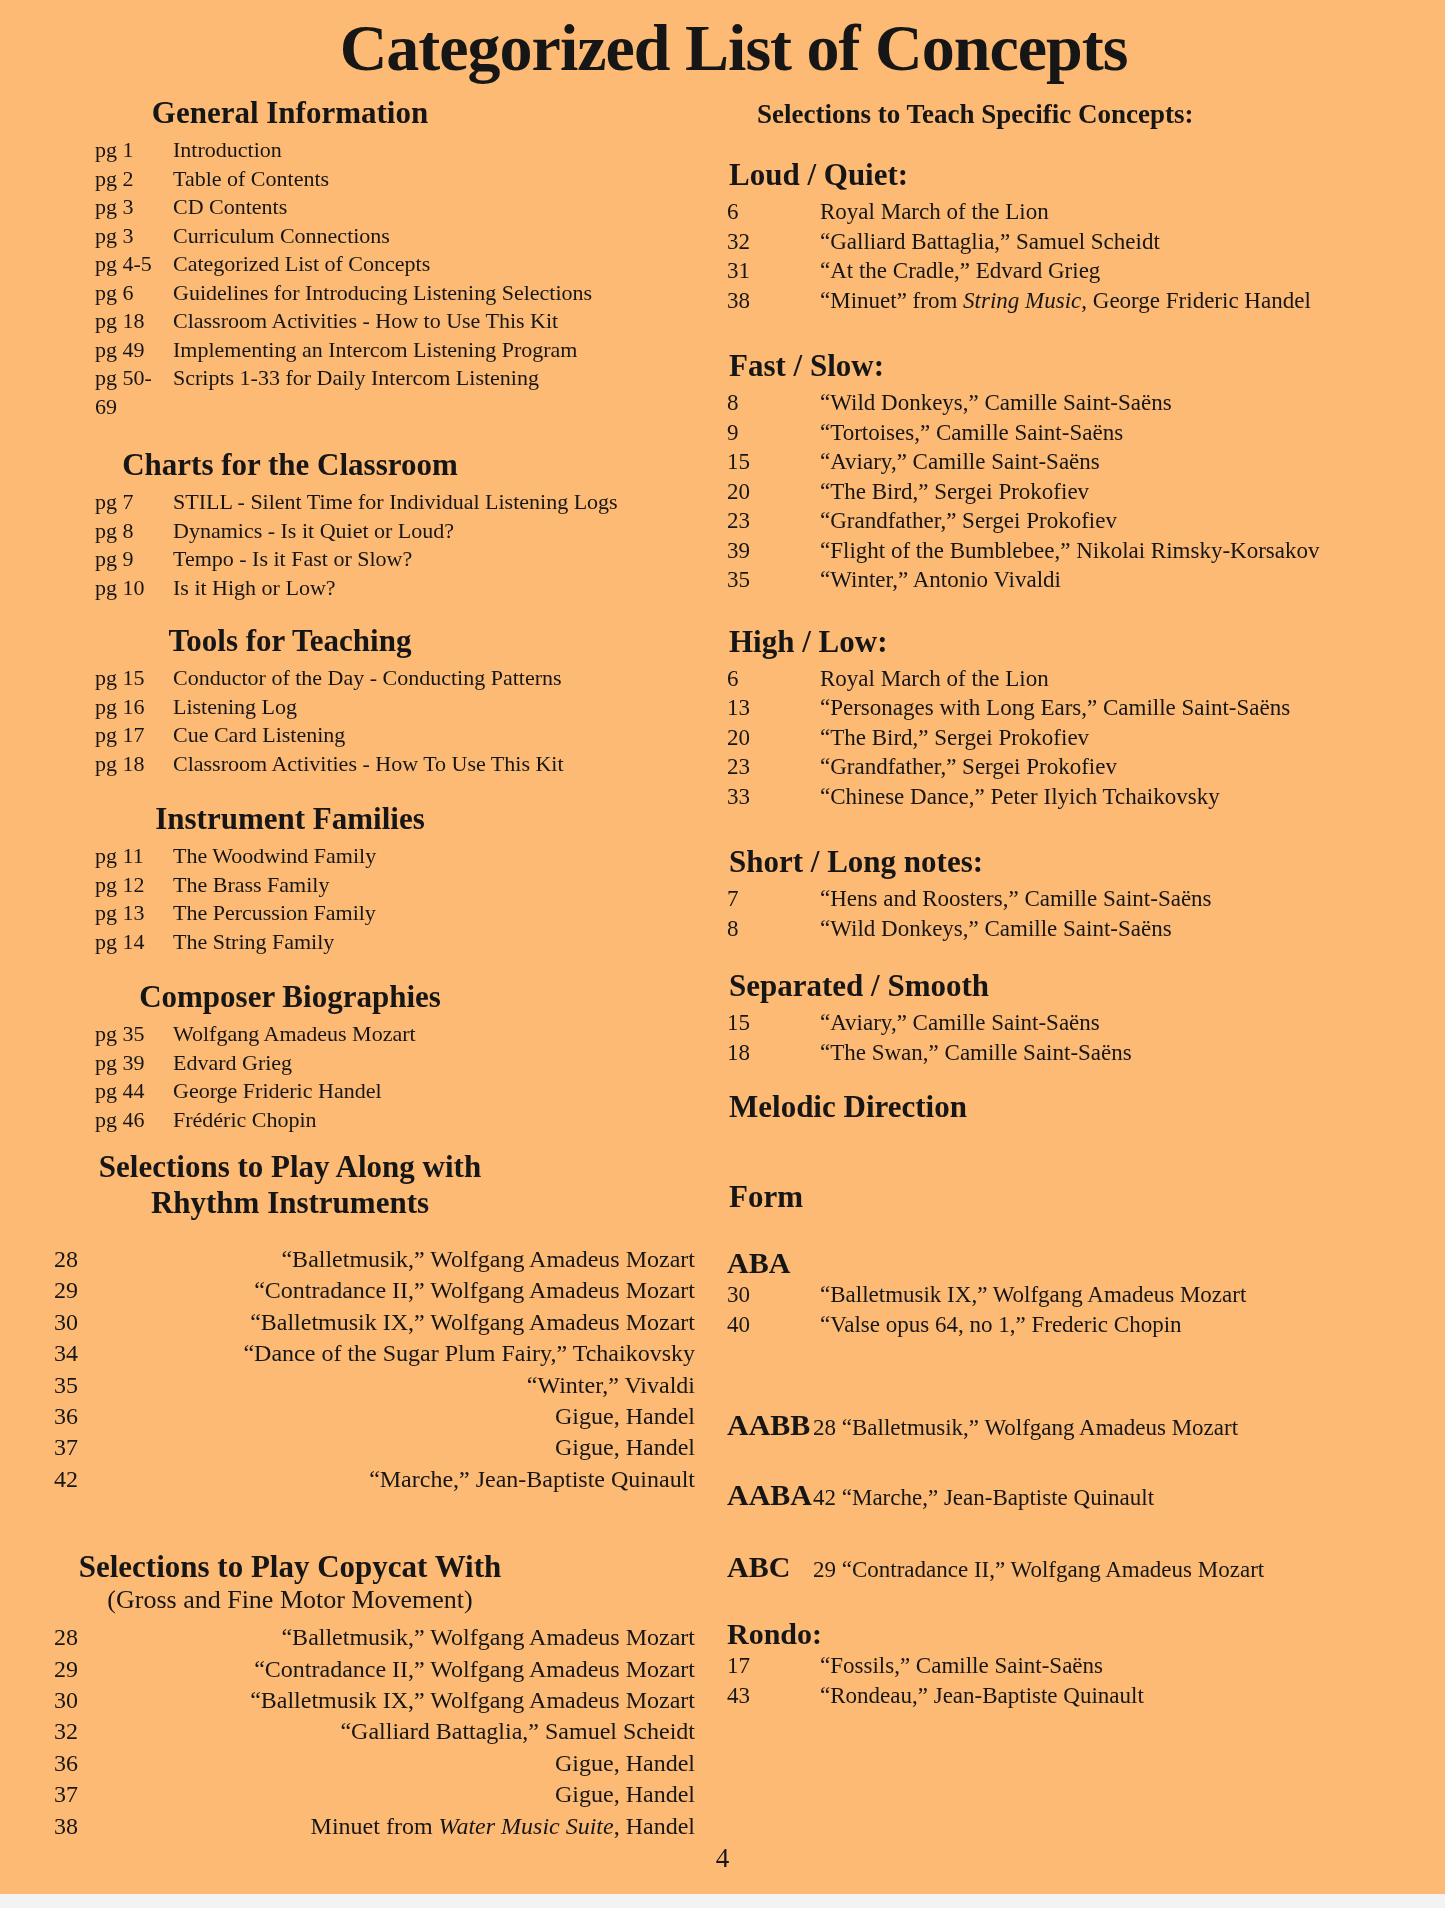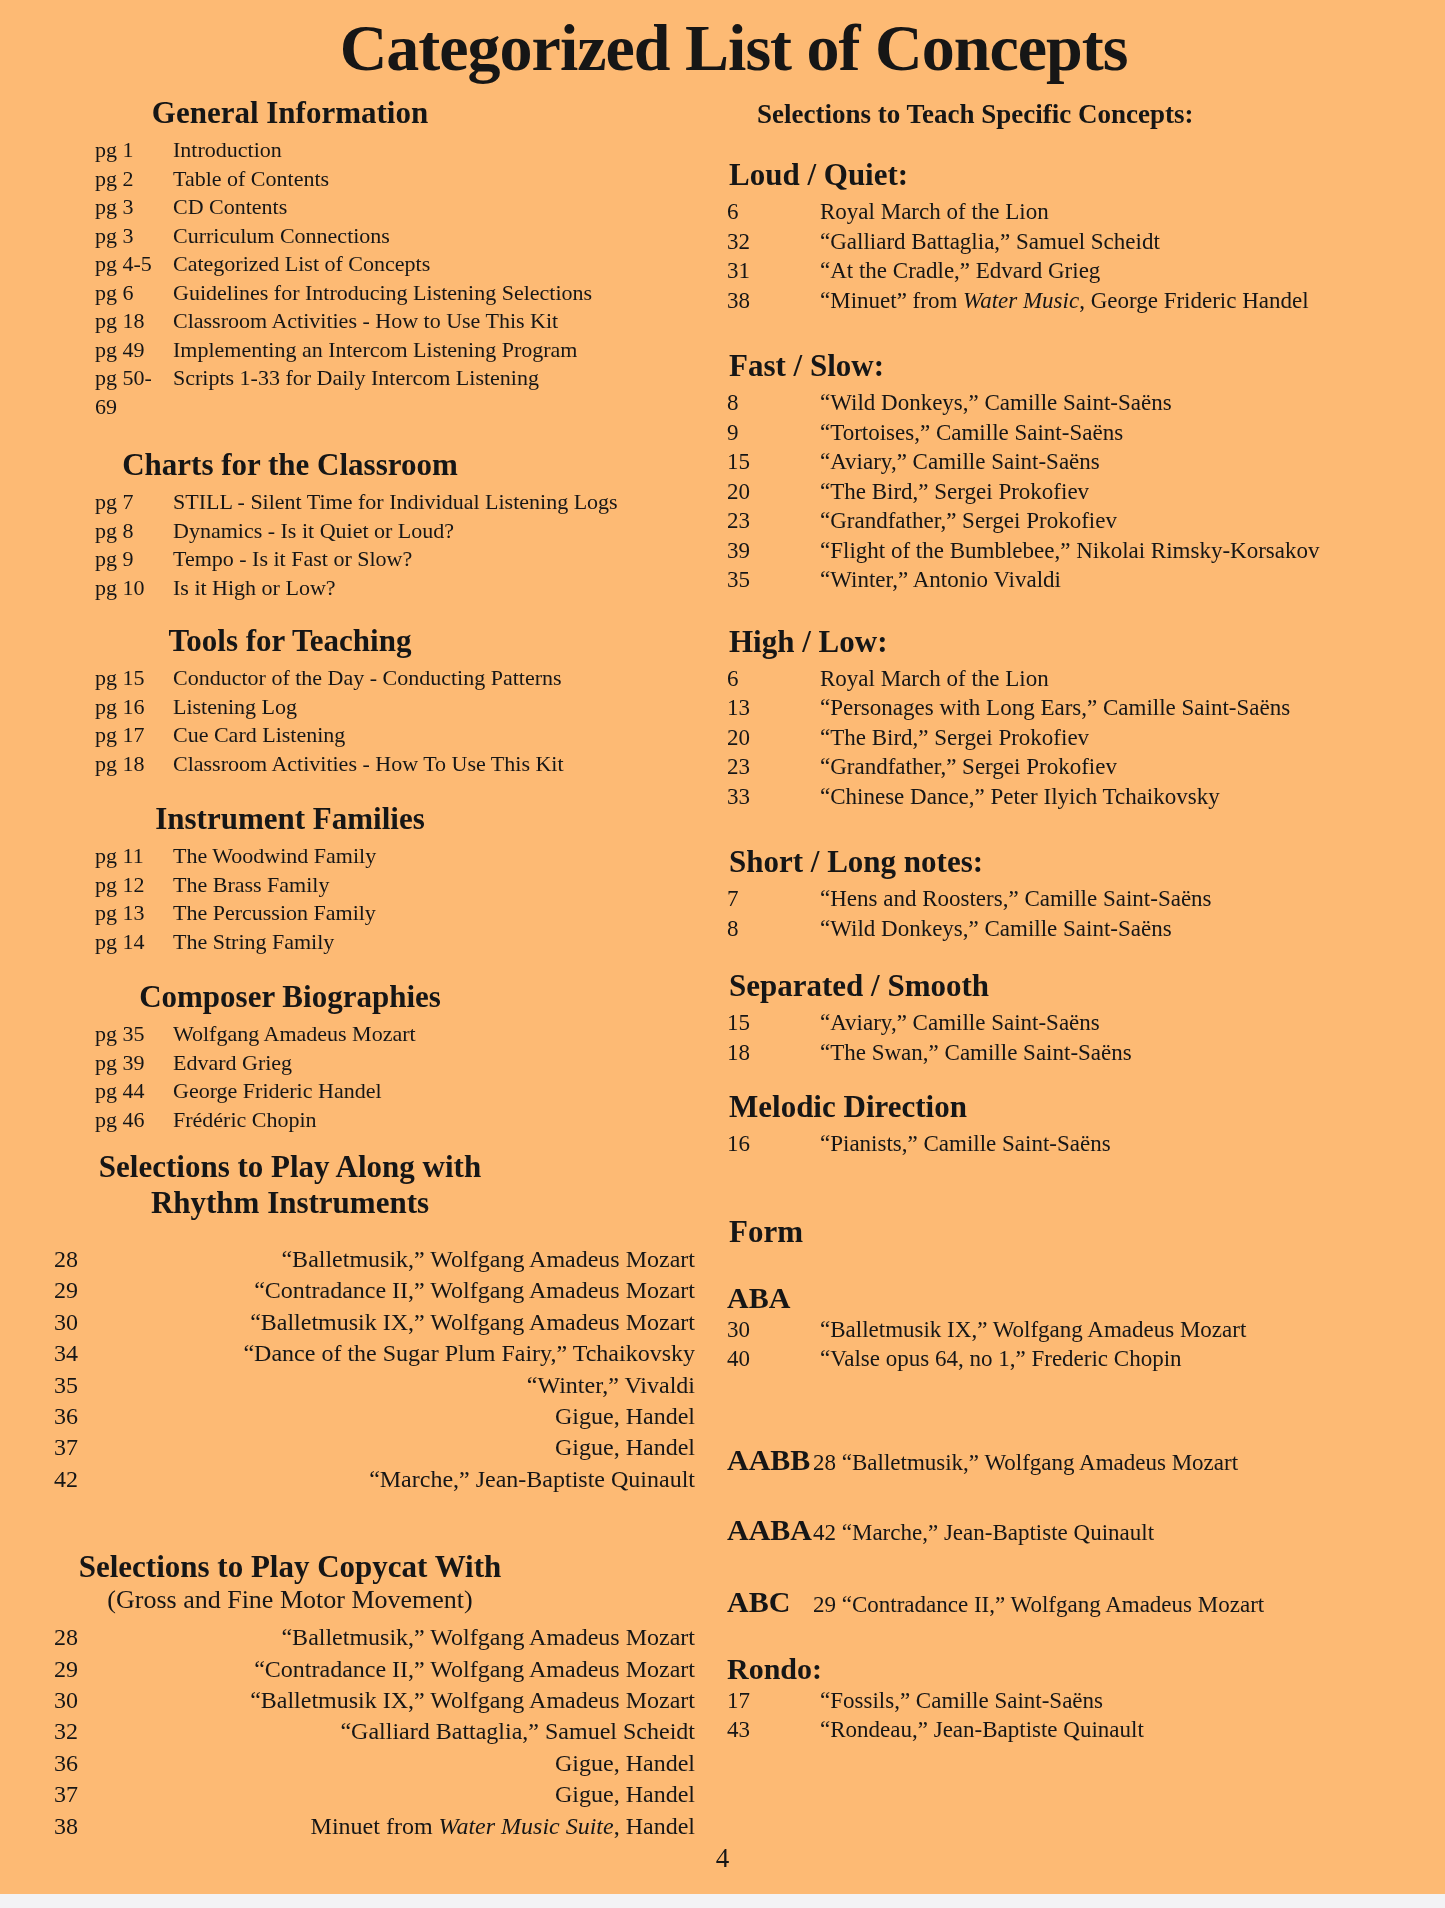--- a/index.html
+++ b/index.html
@@ -291,21 +291,21 @@
           <div class="row">
             <span class="num">32</span>
             <span class="txt">“Galliard Battaglia,” Samuel Scheidt</span>
           </div>
           <div class="row">
             <span class="num">31</span>
             <span class="txt">“At the Cradle,” Edvard Grieg</span>
           </div>
           <div class="row">
             <span class="num">38</span>
-            <span class="txt"><span>“Minuet” from </span><em>Water Music</em><span>, George Frideric Handel</span></span>
+            <span class="txt"><span>“Minuet” from </span><em>String Music</em><span>, George Frideric Handel</span></span>
           </div>
         </div>
       </section>
       <section class="rsec rs1">
         <h2 class="rhead">Fast / Slow:</h2>
         <div class="rows rrows">
           <div class="row">
             <span class="num">8</span>
             <span class="txt">“Wild Donkeys,”  Camille Saint-Saëns</span>
           </div>
@@ -381,26 +381,20 @@
             <span class="txt">“Aviary,” Camille Saint-Saëns</span>
           </div>
           <div class="row">
             <span class="num">18</span>
             <span class="txt">“The Swan,” Camille Saint-Saëns</span>
           </div>
         </div>
       </section>
       <section class="rsec rs5">
         <h2 class="rhead">Melodic Direction</h2>
-        <div class="rows rrows">
-          <div class="row">
-            <span class="num">16</span>
-            <span class="txt">“Pianists,” Camille Saint-Saëns</span>
-          </div>
-        </div>
       </section>
       <section class="form-sec">
         <h2 class="rhead">Form</h2>
         <div class="fsub fs0">
           <div class="form-label">ABA</div>
           <div class="rows rrows">
             <div class="row">
               <span class="num">30</span>
               <span class="txt">“Balletmusik IX,” Wolfgang Amadeus Mozart</span>
             </div>

